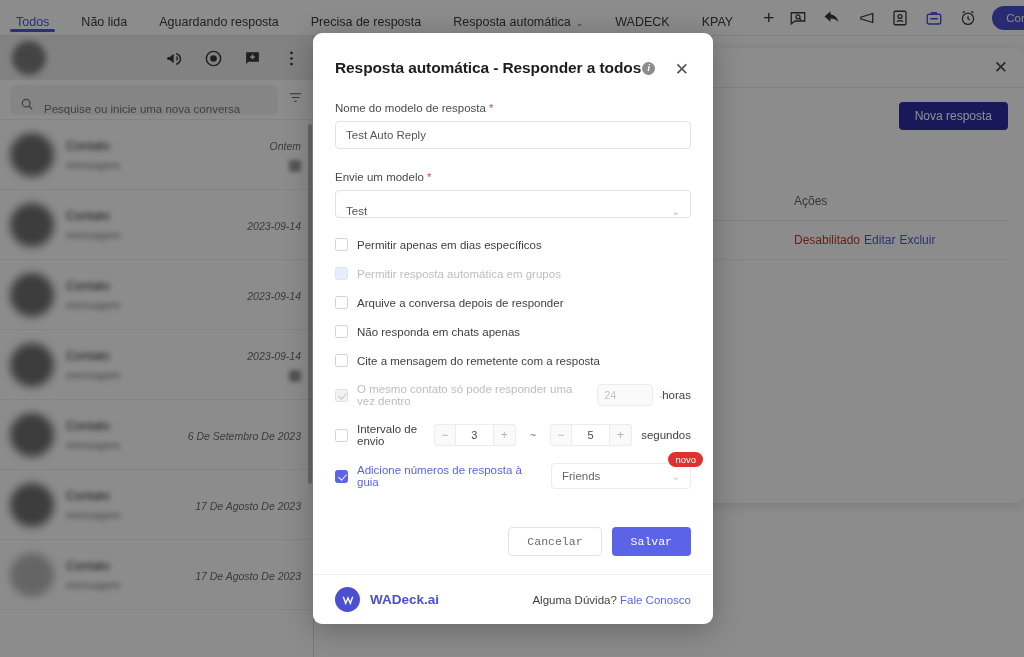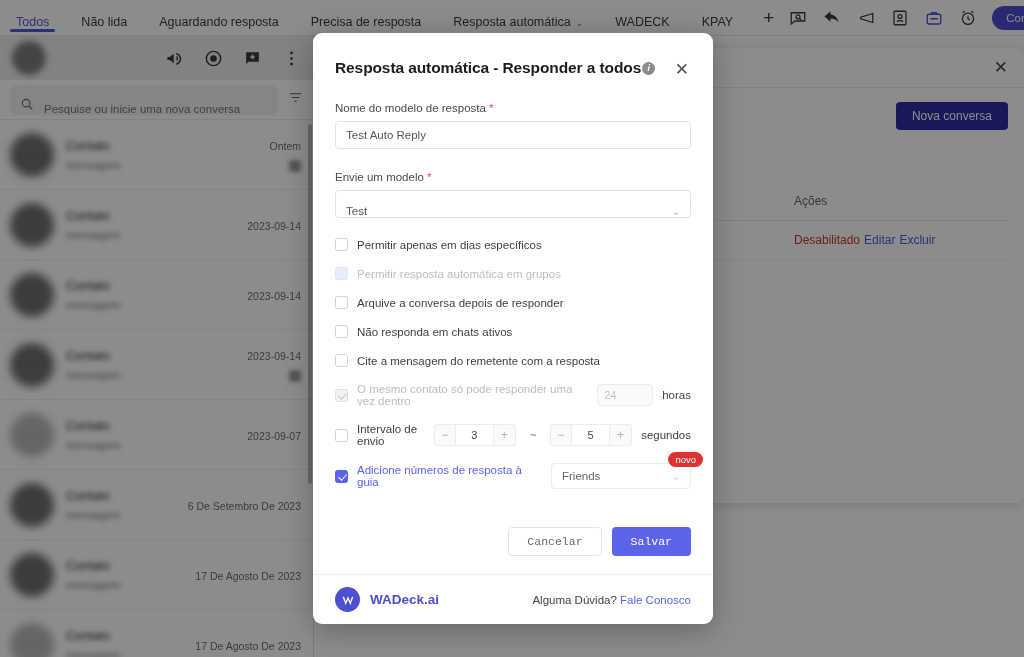--- a/index.html
+++ b/index.html
@@ -72,21 +72,21 @@
   .chat-list { position: absolute; top: 84px; bottom: 0; left: 0; right: 0; overflow: hidden; }
   .chat-row {
     display: flex; align-items: center; gap: 12px; padding: 10px 12px 10px 10px;
     border-bottom: 1px solid #f0f0f0; height: 70px;
   }
   .cr-avatar { width: 44px; height: 44px; border-radius: 50%; background: #6f6f6f; filter: blur(4px); flex: 0 0 44px; }
   .cr-avatar.grp { background: #b9b9b9; }
   .cr-main { flex: 1; min-width: 0; }
   .cr-name { font-size: 12.5px; color: #2b2b2b; filter: blur(2.6px); white-space: nowrap; overflow: hidden; }
   .cr-msg  { font-size: 11px; color: #7a7a7a; margin-top: 6px; filter: blur(2.6px); white-space: nowrap; overflow: hidden; }
-  .cr-time { font-size: 10.5px; color: #6d6d6d; white-space: nowrap; align-self: flex-start; padding-top: 2px; }
+  .cr-time { font-size: 10.5px; color: #6d6d6d; white-space: nowrap; align-self: flex-start; padding-top: 2px; font-style: italic; }
   .cr-side { display: flex; flex-direction: column; align-items: flex-end; gap: 8px; }
   .cr-badge { width: 12px; height: 12px; border-radius: 3px; background: #9a9a9a; filter: blur(2px); }
   .list-scrollbar {
     position: absolute; right: 1px; top: 88px; width: 4px; height: 360px;
     background: #8d8d8d; border-radius: 3px; opacity: .55;
   }
 
   
   .bg-dialog {
     position: absolute; left: 323px; top: 48px; width: 701px; height: 455px;
@@ -312,30 +312,20 @@
             <div class="cr-main">
               <div class="cr-name">​Contato</div>
               <div class="cr-msg">mensagem</div>
             </div>
             <div class="cr-side">
               <span class="cr-time">2023-09-14</span>
               <span class="cr-badge"></span>
             </div>
           </div>
           <div class="chat-row">
-            <div class="cr-avatar grp"></div>
-            <div class="cr-main">
-              <div class="cr-name">​Contato</div>
-              <div class="cr-msg">mensagem</div>
-            </div>
-            <div class="cr-side">
-              <span class="cr-time">2023-09-07</span>
-            </div>
-          </div>
-          <div class="chat-row">
             <div class="cr-avatar"></div>
             <div class="cr-main">
               <div class="cr-name">​Contato</div>
               <div class="cr-msg">mensagem</div>
             </div>
             <div class="cr-side">
               <span class="cr-time">6 De Setembro De 2023</span>
             </div>
           </div>
           <div class="chat-row">
@@ -361,21 +351,21 @@
         </div>
       <div class="list-scrollbar"></div>
     </div>
 
     <div class="bg-dialog">
       <div class="bgd-head">
         <span class="bgd-title">Status</span>
         <span class="bgd-close">✕</span>
       </div>
       <div class="bgd-body">
-        <div class="new-reply-btn">Nova conversa</div>
+        <div class="new-reply-btn">Nova resposta</div>
         <div class="bgd-table">
           <div class="bgd-throw">
             <span class="bgd-acoes">Ações</span>
           </div>
           <div class="bgd-trow">
             <span class="bgd-actions">
               <span class="act-disabled">Desabilitado</span>
               <span class="act-link">Editar</span>
               <span class="act-link">Excluir</span>
             </span>
@@ -473,21 +463,21 @@
           <div class="opt-row">
             <span class="cb dis"></span>
             <span class="opt-label muted">Permitir resposta automática em grupos</span>
           </div>
           <div class="opt-row">
             <span class="cb"></span>
             <span class="opt-label">Arquive a conversa depois de responder</span>
           </div>
           <div class="opt-row">
             <span class="cb"></span>
-            <span class="opt-label">Não responda em chats ativos</span>
+            <span class="opt-label">Não responda em chats apenas</span>
           </div>
           <div class="opt-row">
             <span class="cb"></span>
             <span class="opt-label">Cite a mensagem do remetente com a resposta</span>
           </div>
         </div>
 
       
       <div class="opt-row">
         <span class="cb dis-checked"></span>

